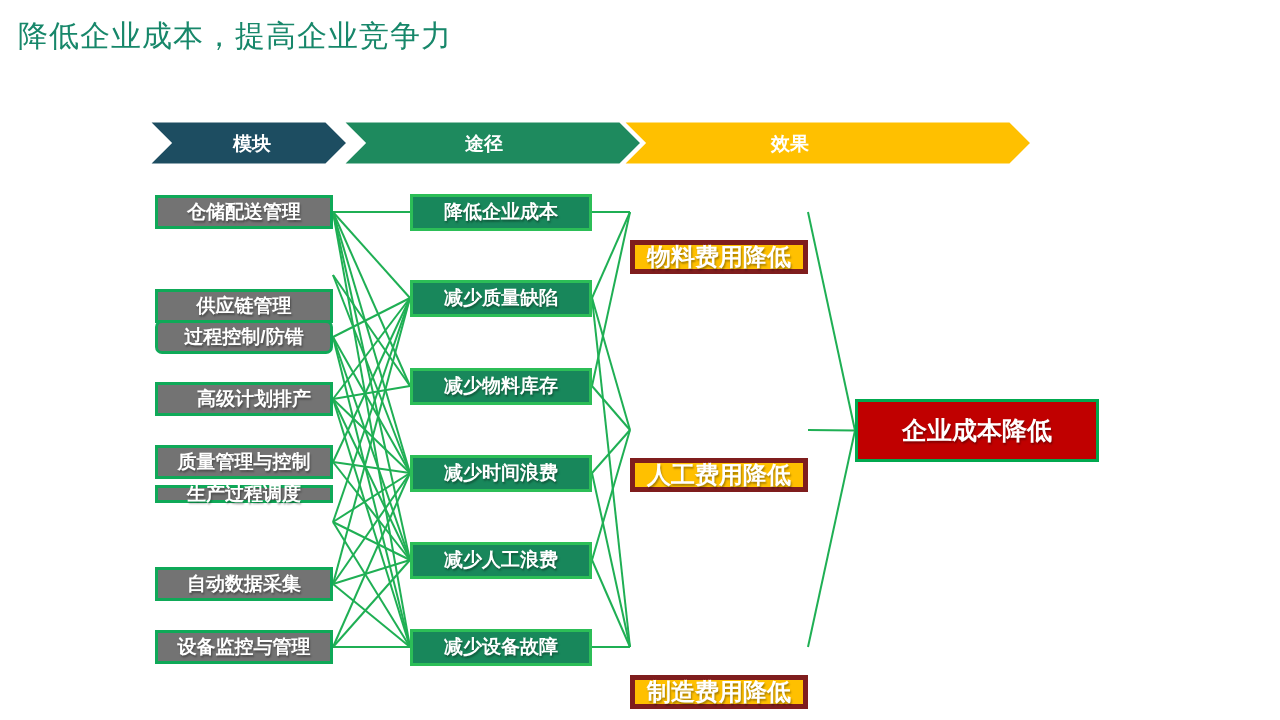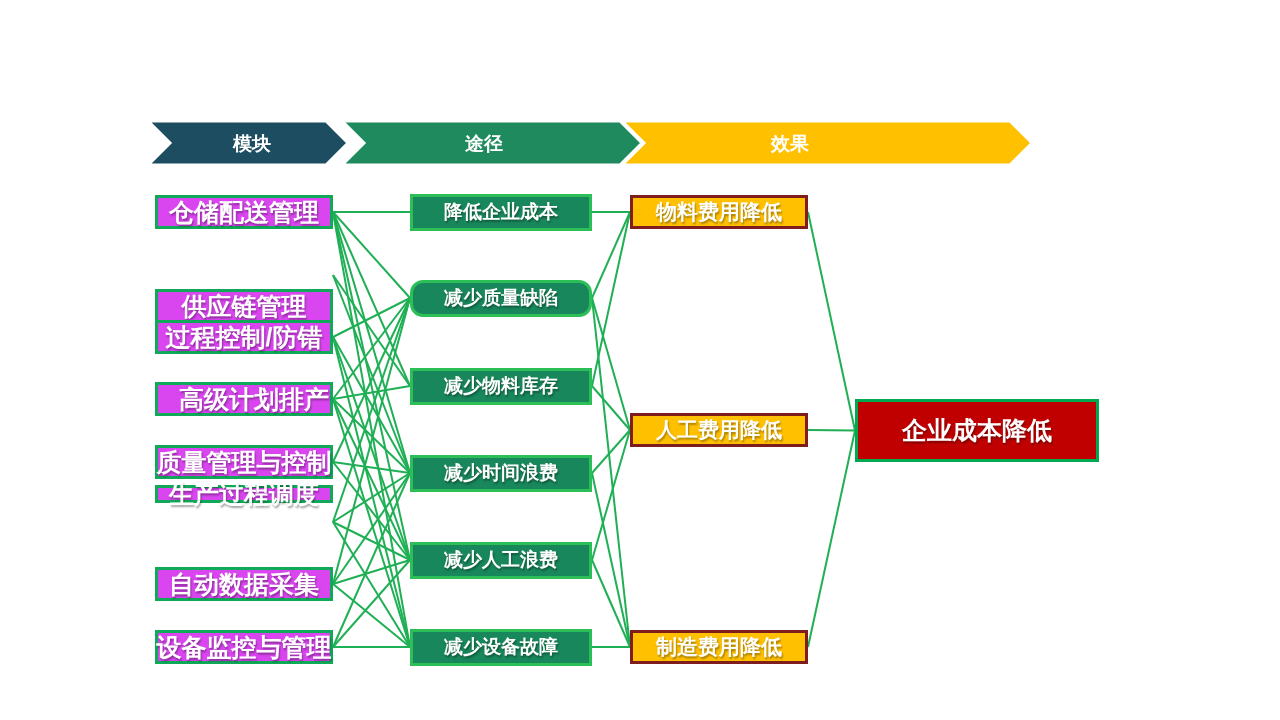--- a/index.html
+++ b/index.html
@@ -15,30 +15,31 @@
   .hdr-label{
     fill:#ffffff;font-weight:bold;font-size:19px;
     font-family:"Liberation Sans",sans-serif;
   }
   .wire{fill:none;stroke-width:2px;}
   .box{
     position:absolute;display:flex;align-items:center;justify-content:center;
     box-sizing:border-box;font-weight:bold;color:#ffffff;white-space:nowrap;
     text-shadow:1px 2px 2px rgba(0,0,0,0.35);
   }
-  .box-module{background:#d946ef;border:3px solid #0FA958;font-size:25px;}
+  .box-module{background:#737373;border:3px solid #0FA958;font-size:19px;}
   .box-path{background:#18875B;border:3px solid #2CBE57;font-size:19px;}
-  .box-effect{background:#FFC000;border:3px solid #7f1d1d;font-size:21px;}
+  .box-effect{background:#FFC000;border:5px solid #7f1d1d;font-size:24px;margin-top:45px;}
   .box-result{background:#C00000;border:3px solid #00A94F;font-size:25px;}
 </style>
 </head>
 <body>
 
 <div id="slide">
 
+  <div id="title">降低企业成本，提高企业竞争力</div>
 
   <svg id="diagram-svg" width="1280" height="720">
 
     <g id="wires">
         <line x1="333" y1="212" x2="410" y2="212" class="wire" stroke="#1FAF54"></line>
         <line x1="333" y1="212" x2="410" y2="298" class="wire" stroke="#1FAF54"></line>
         <line x1="333" y1="212" x2="410" y2="386" class="wire" stroke="#1FAF54"></line>
         <line x1="333" y1="212" x2="410" y2="473" class="wire" stroke="#1FAF54"></line>
         <line x1="333" y1="212" x2="410" y2="560" class="wire" stroke="#1FAF54"></line>
         <line x1="333" y1="212" x2="410" y2="647" class="wire" stroke="#1FAF54"></line>
@@ -93,42 +94,42 @@
     </g>
   </svg>
 
   <div id="boxes">
       <div class="box box-module" style="left: 155px; top: 195px; width: 178px; height: 34px;">
         <span>仓储配送管理</span>
       </div>
       <div class="box box-module" style="left: 155px; top: 258px; width: 178px; height: 34px; margin-top: 31px;">
         <span>供应链管理</span>
       </div>
-      <div class="box box-module" style="left: 155px; top: 320px; width: 178px; height: 34px;">
+      <div class="box box-module" style="left: 155px; top: 320px; width: 178px; height: 34px; border-radius: 7px;">
         <span>过程控制/防错</span>
       </div>
       <div class="box box-module" style="left: 155px; top: 382px; width: 178px; height: 34px; padding-left: 20px;">
         <span>高级计划排产</span>
       </div>
       <div class="box box-module" style="left: 155px; top: 445px; width: 178px; height: 34px;">
         <span>质量管理与控制</span>
       </div>
       <div class="box box-module" style="left: 155px; top: 485px; width: 178px; height: 18px;">
         <span>生产过程调度</span>
       </div>
       <div class="box box-module" style="left: 155px; top: 567px; width: 178px; height: 34px;">
         <span>自动数据采集</span>
       </div>
       <div class="box box-module" style="left: 155px; top: 630px; width: 178px; height: 34px;">
         <span>设备监控与管理</span>
       </div>
       <div class="box box-path" style="left: 410px; top: 193.5px; width: 182px; height: 37px;">
         <span>降低企业成本</span>
       </div>
-      <div class="box box-path" style="left: 410px; top: 279.5px; width: 182px; height: 37px; border-radius: 13px;">
+      <div class="box box-path" style="left: 410px; top: 279.5px; width: 182px; height: 37px;">
         <span>减少质量缺陷</span>
       </div>
       <div class="box box-path" style="left: 410px; top: 367.5px; width: 182px; height: 37px;">
         <span>减少物料库存</span>
       </div>
       <div class="box box-path" style="left: 410px; top: 454.5px; width: 182px; height: 37px; text-align: center;">
         <span>减少时间浪费</span>
       </div>
       <div class="box box-path" style="left: 410px; top: 541.5px; width: 182px; height: 37px;">
         <span>减少人工浪费</span>

